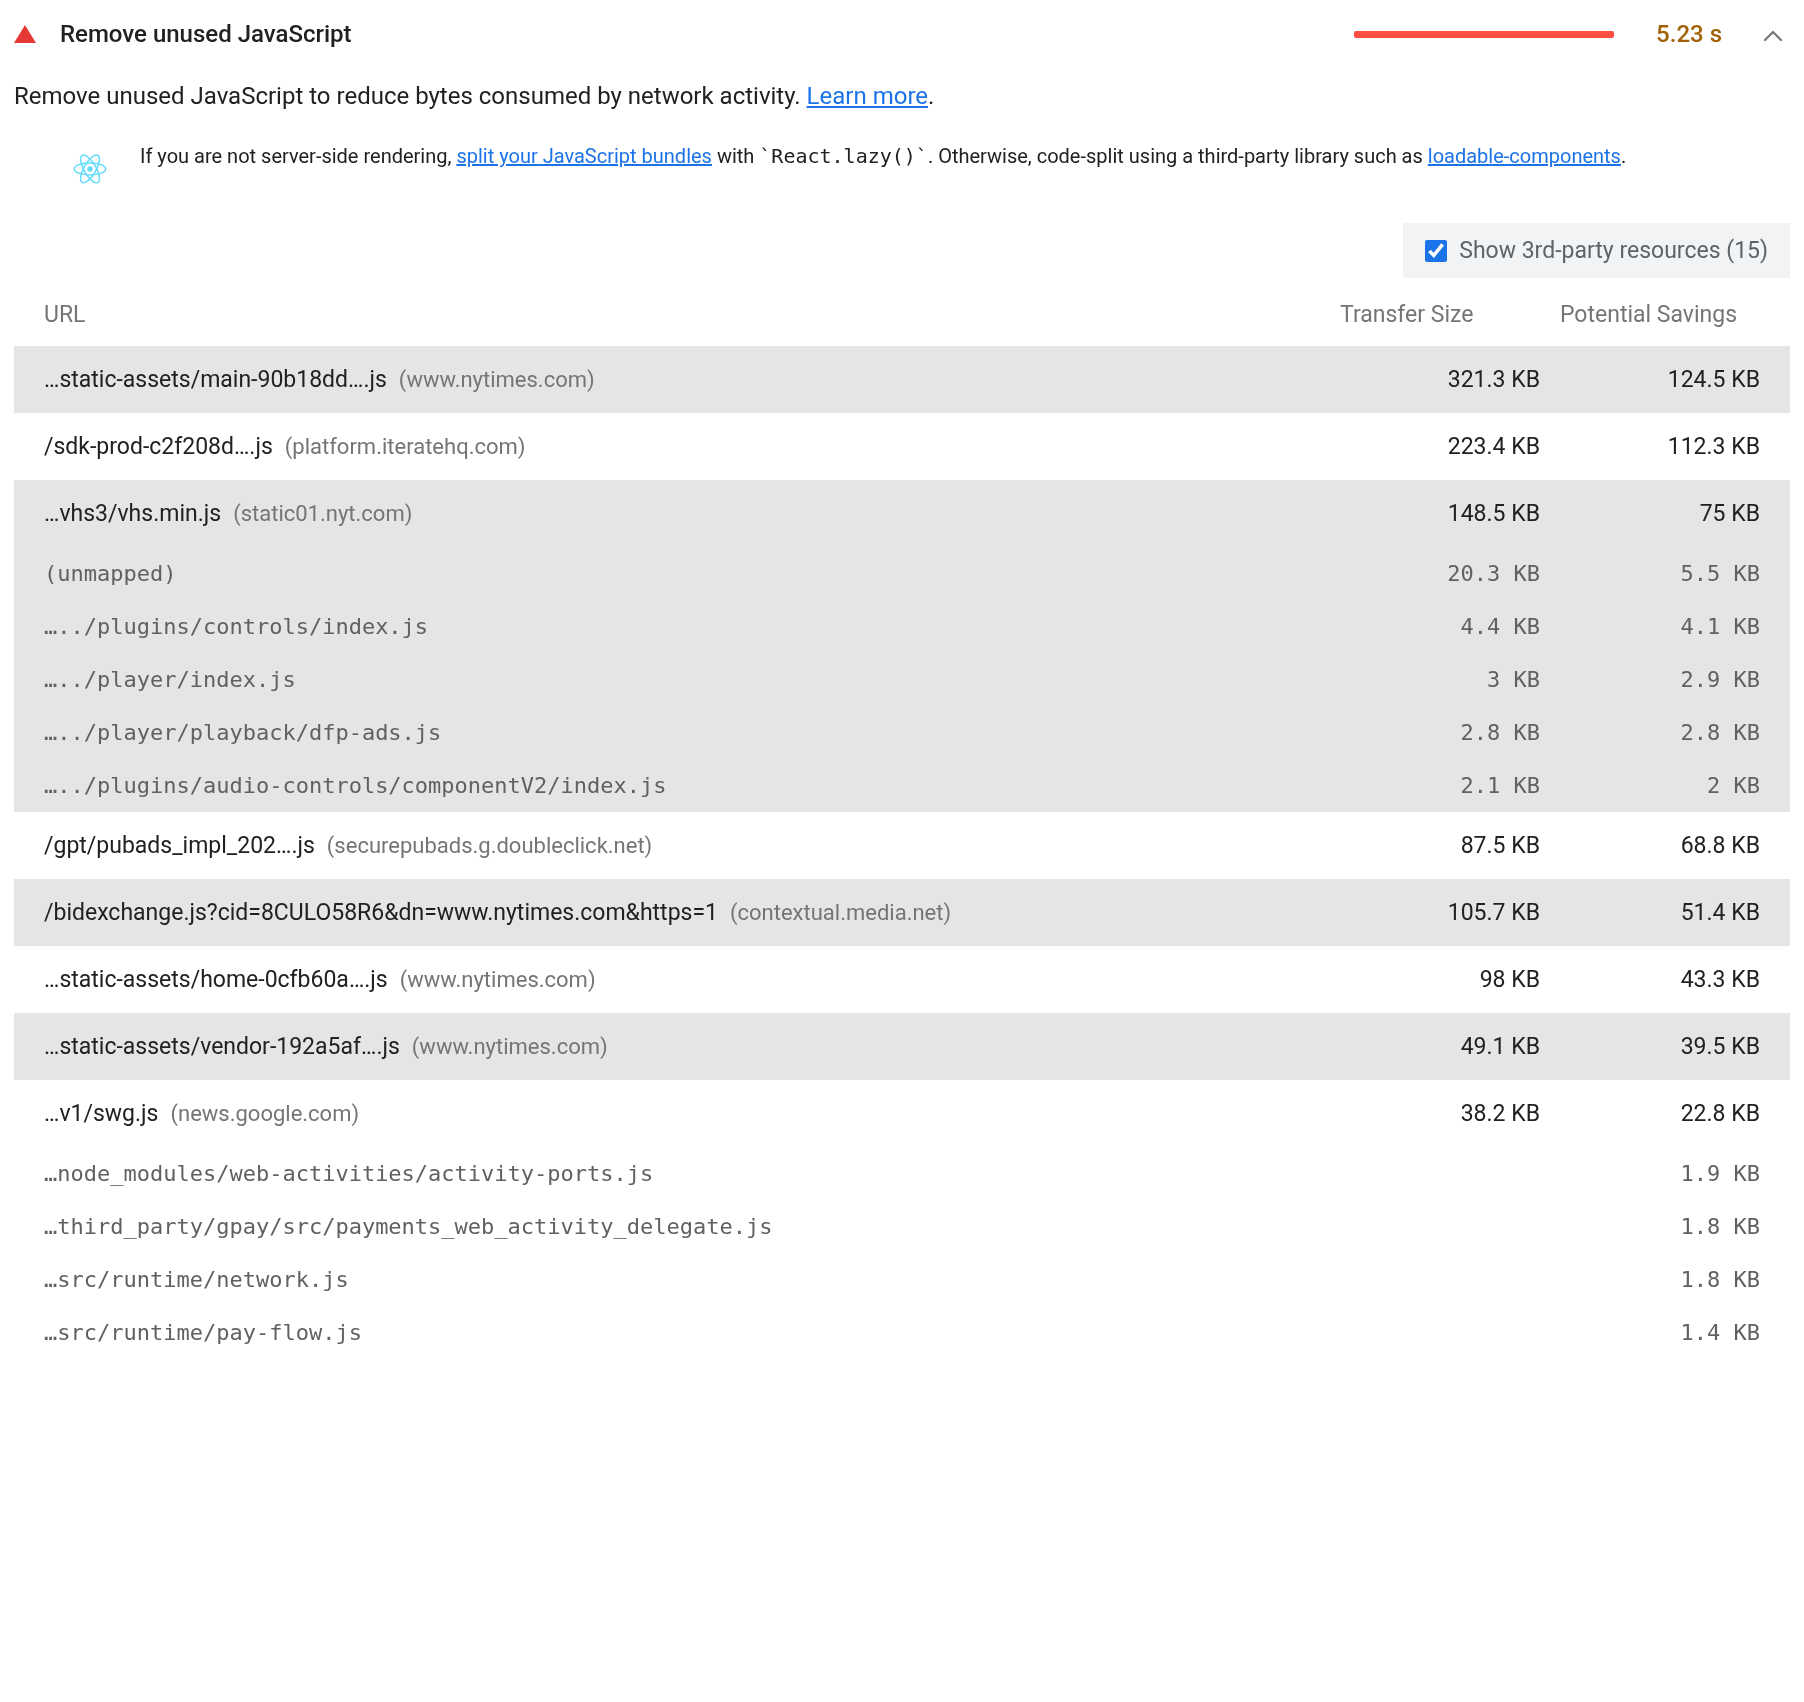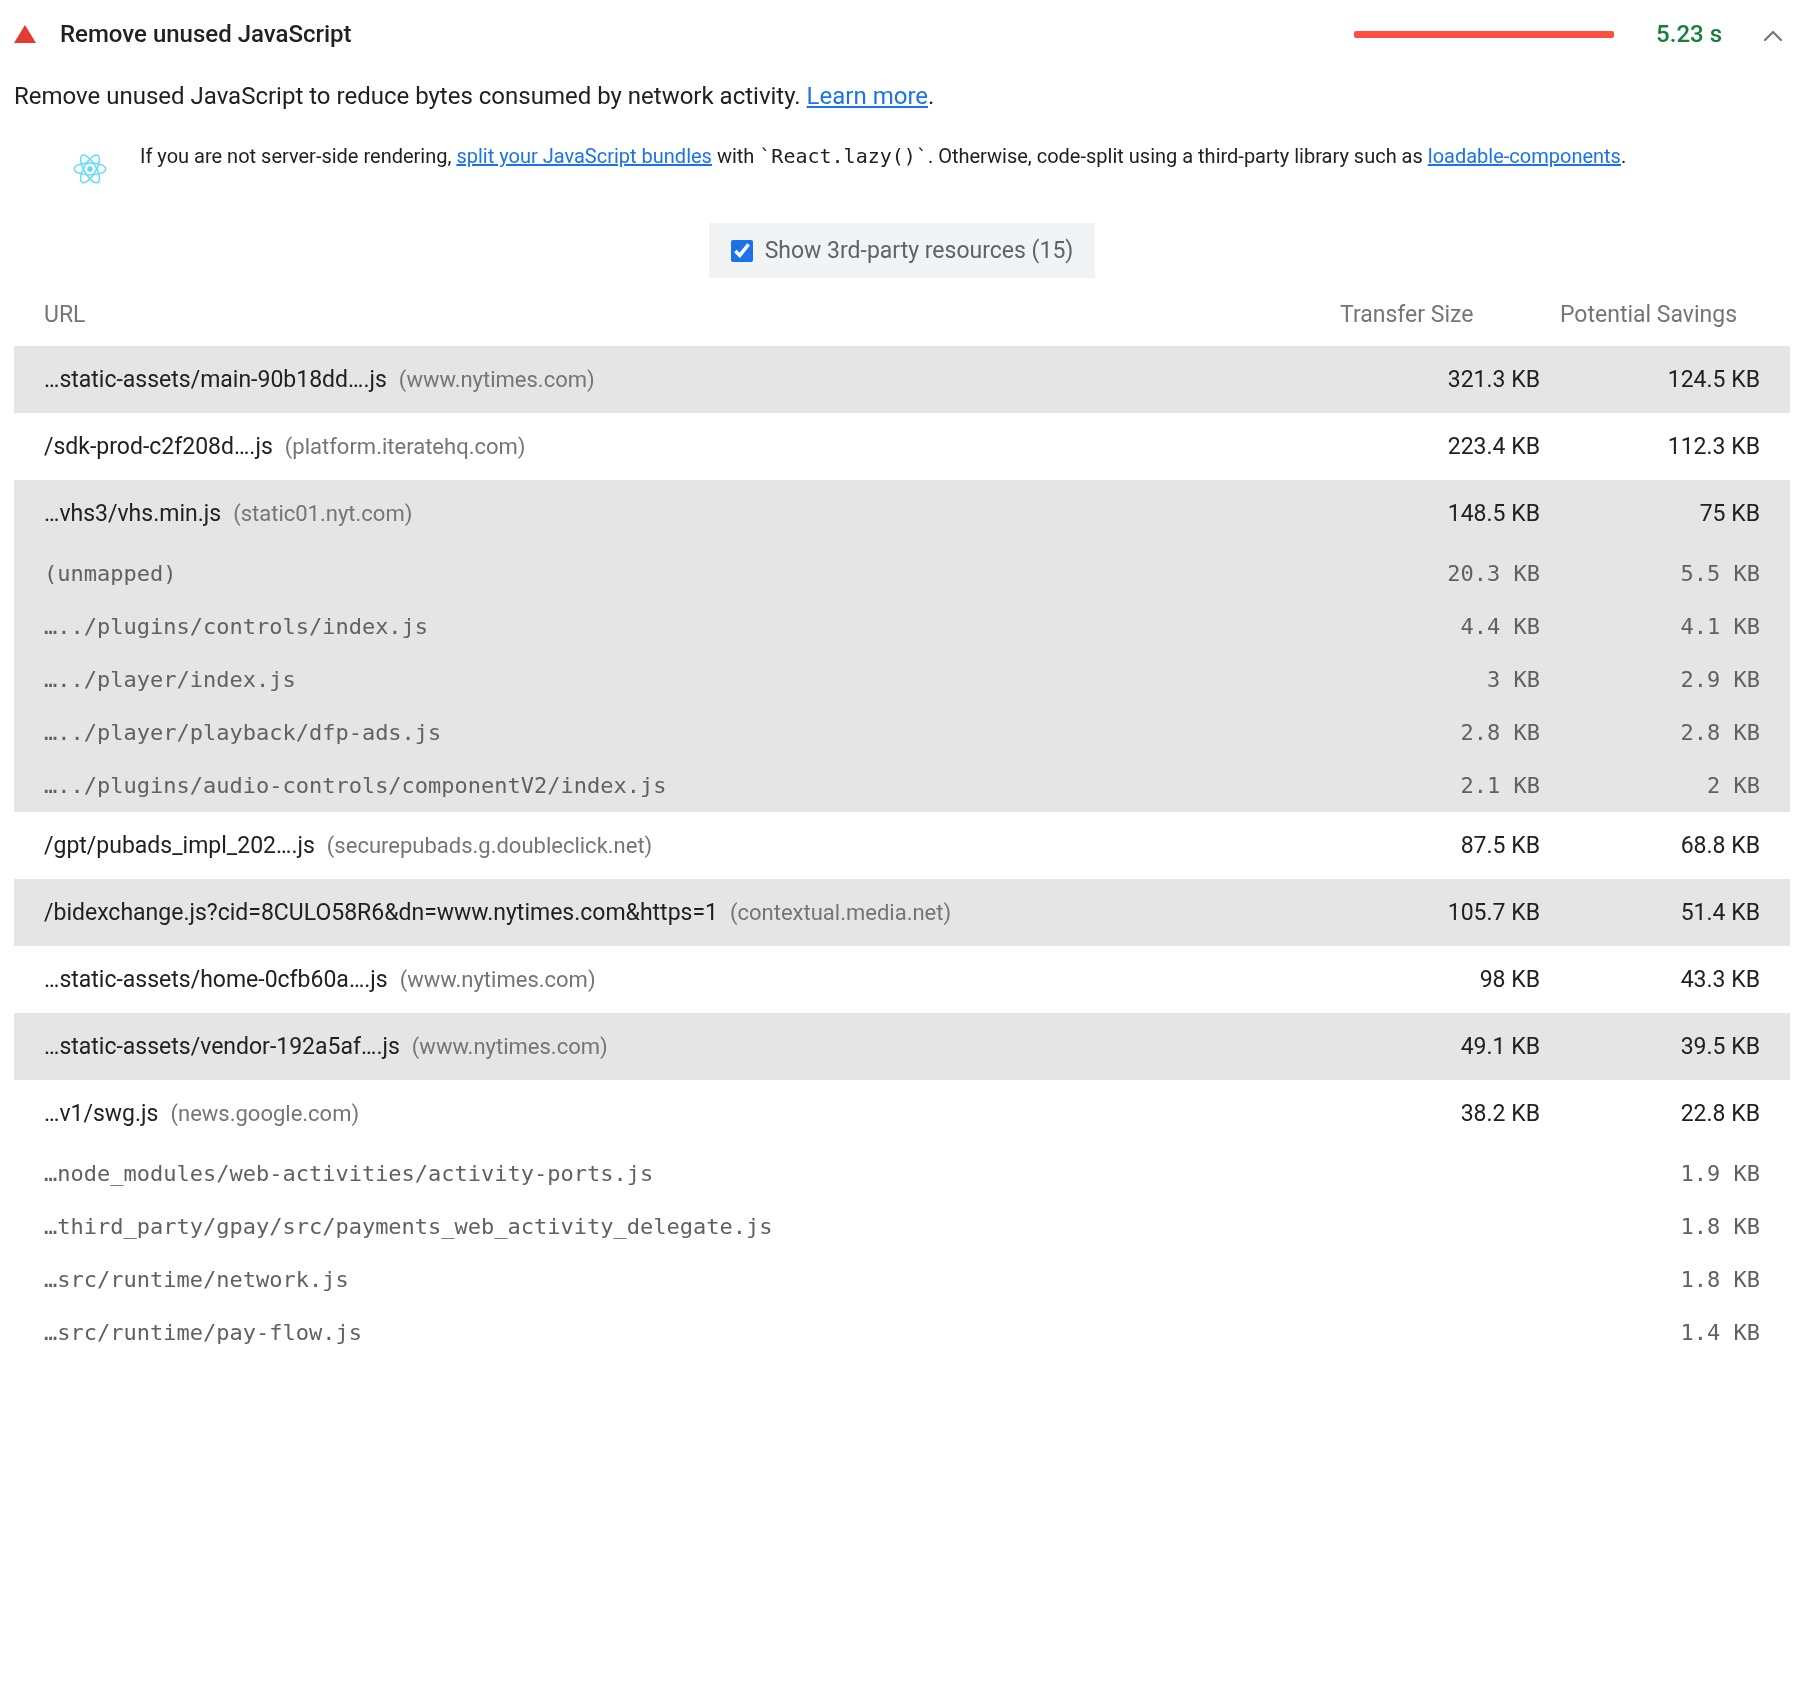--- a/index.html
+++ b/index.html
@@ -32,21 +32,21 @@
     }
     .audit-spacer { flex: 1; }
     .gauge-bar {
       width: 260px;
       height: 7px;
       background: #ff4e42;
       border-radius: 2px;
       margin-right: 18px;
     }
     .audit-value {
-      color: #15803d;
+      color: #a16207;
       font-weight: 500;
       font-size: 24px;
       margin-right: 10px;
     }
     .chevron {
       color: #757575;
       font-size: 20px;
       padding: 4px 8px;
       cursor: pointer;
     }
@@ -75,21 +75,21 @@
       margin-top: 6px;
     }
     .stack-text {
       font-size: 20px;
       line-height: 1.55;
       color: #212121;
     }
     .mono { font-family: ui-monospace, "SF Mono", Menlo, Consolas, monospace; }
     .third-party-toggle {
       display: flex;
-      justify-content: center;
+      justify-content: flex-end;
       margin-bottom: 4px;
     }
     .third-party-pill {
       background: #f1f3f4;
       padding: 14px 22px;
       display: flex;
       align-items: center;
       gap: 12px;
       font-size: 23px;
       color: #5f6368;

